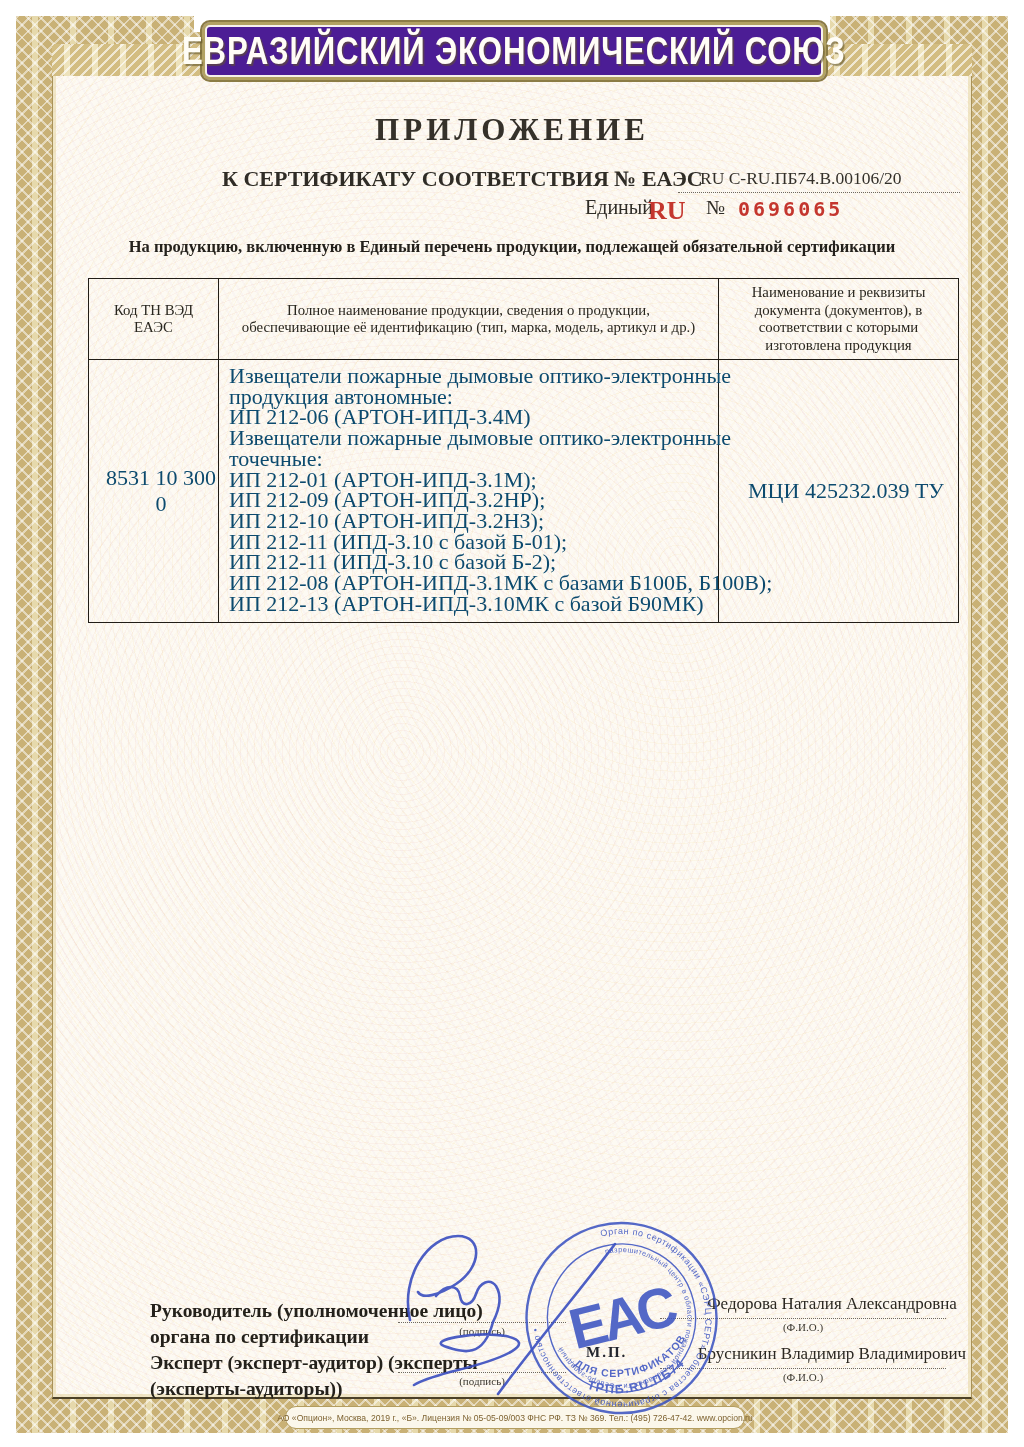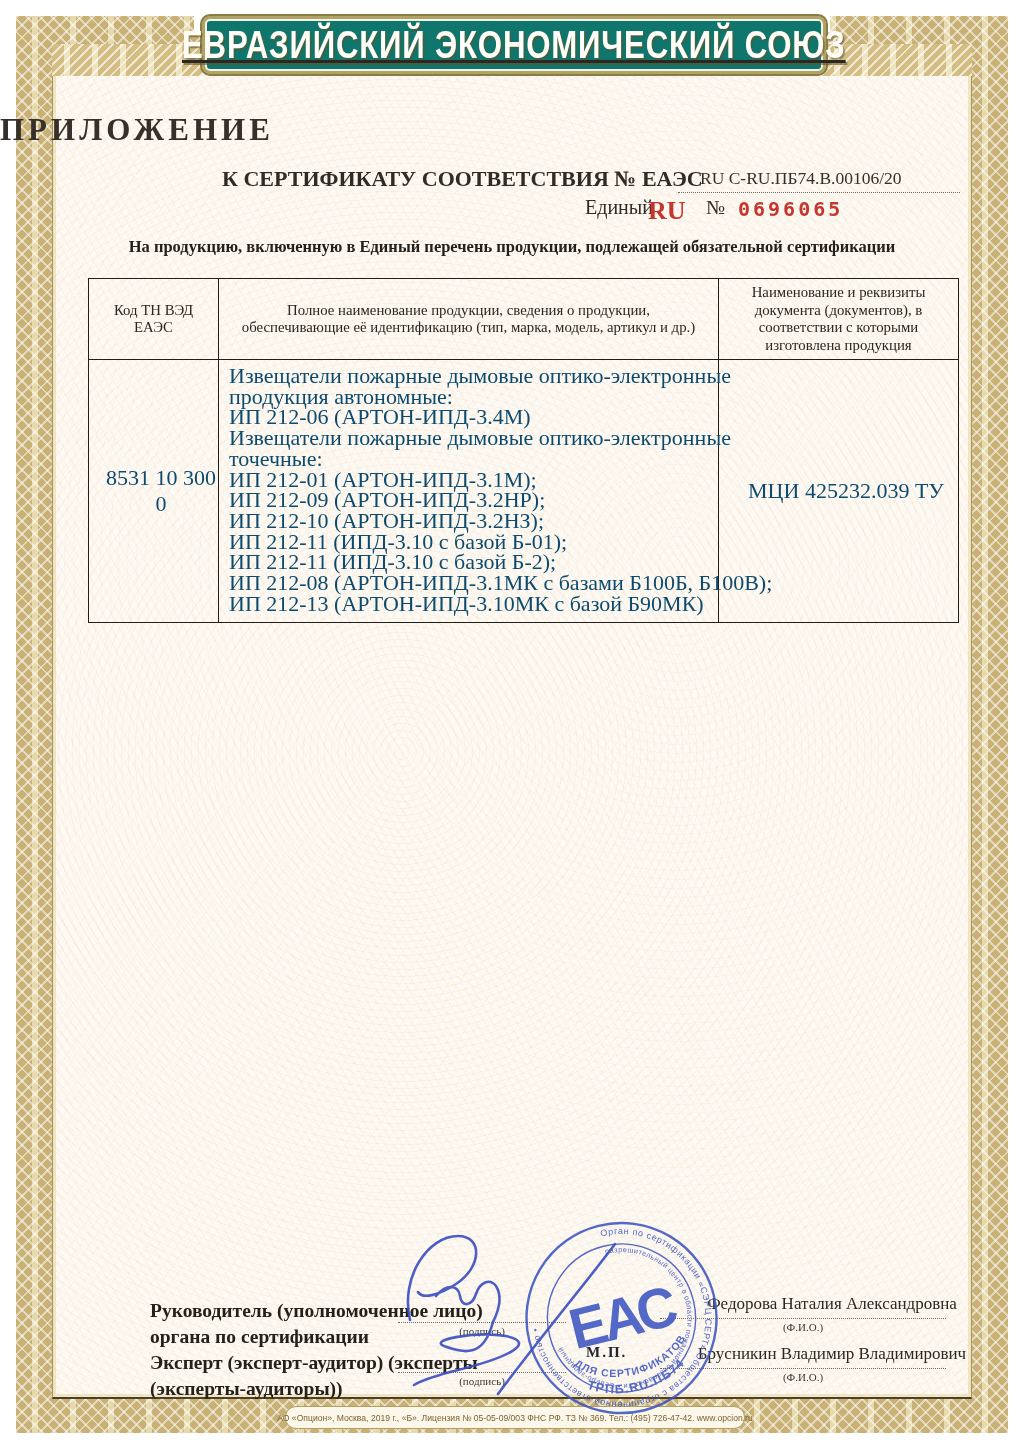--- a/index.html
+++ b/index.html
@@ -25,30 +25,30 @@
     border-bottom:2.2px solid #4c4128;}
 
   
   .wing{position:absolute;top:44px;height:32px;
     background:
       repeating-linear-gradient(135deg, rgba(255,255,255,.65) 0 2px, rgba(0,0,0,0) 2px 7px),
       repeating-linear-gradient(90deg,#d3bd82 0 12px,#eee3bc 12px 18px,#d3bd82 18px 28px);}
   .wing.left{left:52px;width:150px;}
   .wing.right{right:52px;width:150px;}
   .banner-mask{position:absolute;left:194px;top:0;width:636px;height:32px;background:#fff;}
-  .banner{position:absolute;left:200px;top:14px;width:624px;height:58px;
-    background:#0f766e;border:2px solid #8b7c45;border-radius:10px;
+  .banner{position:absolute;left:200px;top:20px;width:624px;height:58px;
+    background:#4c1d95;border:2px solid #8b7c45;border-radius:10px;
     box-shadow:inset 0 0 0 3px #b2a263, inset 0 0 0 5px rgba(255,253,240,.95);
-    display:flex;align-items:center;justify-content:center;text-decoration:underline;}
+    display:flex;align-items:center;justify-content:center;}
   .banner-text{font-family:"Liberation Sans",sans-serif;font-weight:bold;font-size:39px;
     color:#fffdf6;transform:scaleX(.8);white-space:nowrap;letter-spacing:1px;
     text-shadow:2px 2px 1px rgba(96,84,40,.6);}
 
   
-  .doc-title{position:absolute;left:0;right:0;top:112px;text-align:left;
+  .doc-title{position:absolute;left:0;right:0;top:112px;text-align:center;
     font-size:31px;font-weight:bold;letter-spacing:4px;color:#35312a;}
   .subtitle{position:absolute;left:222px;top:166px;font-size:22px;font-weight:bold;color:#2f2c26;}
   .cert-underline{position:absolute;left:678px;top:168px;width:282px;height:24px;
     border-bottom:1.6px dotted #6f6a60;}
   .cert-number{position:absolute;left:700px;top:168px;font-size:17.5px;color:#33302a;white-space:nowrap;}
   .series-row{position:absolute;left:0;top:196px;width:100%;height:28px;}
   .series-label{position:absolute;left:585px;font-size:20px;color:#2f2c26;}
   .series-value{position:absolute;left:648px;font-size:26px;font-weight:bold;color:#c4362e;}
   .number-sign{position:absolute;left:706px;font-size:20px;color:#2f2c26;}
   .serial-number{position:absolute;left:738px;top:1px;font-family:"DejaVu Sans Mono",monospace;

